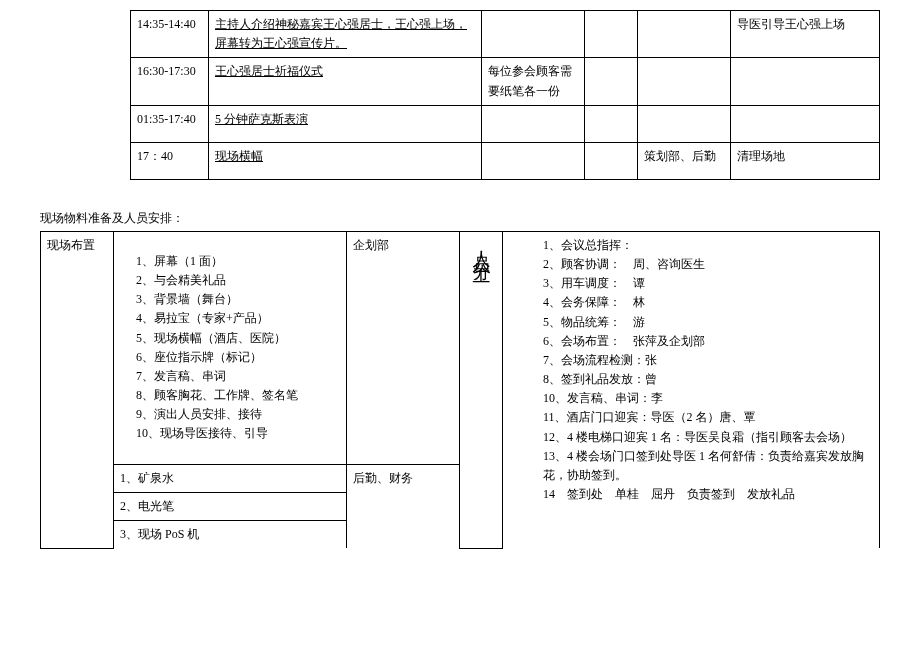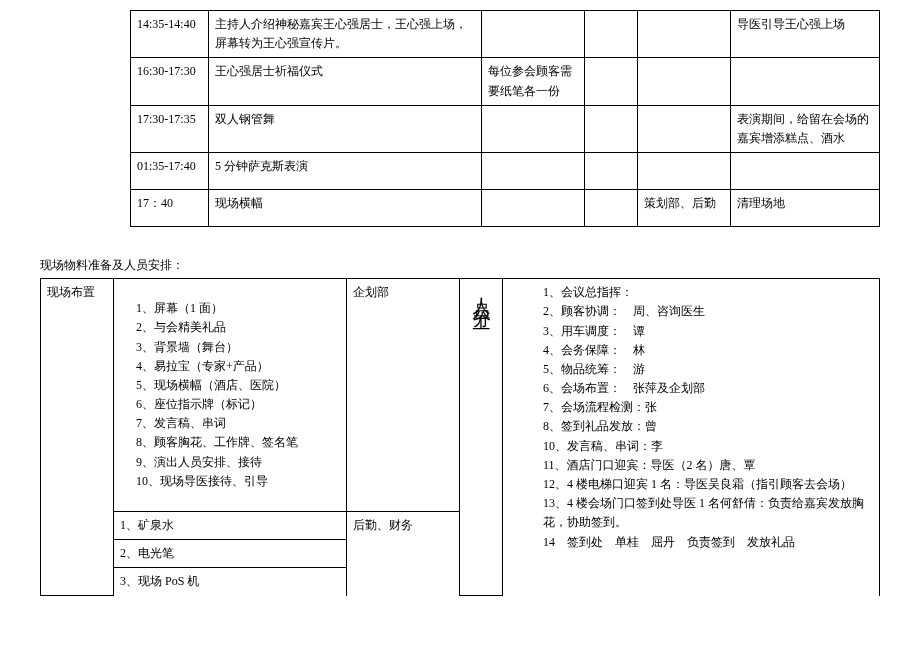--- a/index.html
+++ b/index.html
@@ -24,21 +24,21 @@
   }
   .schedule-table {
     margin-left: 90px;
     width: calc(100% - 90px);
     margin-bottom: 30px;
   }
   .schedule-table td {
     height: 28px;
   }
   .col-time { width: 65px; }
-  .col-desc { width: 260px; }
+  .col-desc { width: 260px; text-decoration: underline; }
   .col-need { width: 90px; }
   .col-empty { width: 40px; }
   .col-dept { width: 80px; }
   .section-title {
     margin: 6px 0 4px 0;
   }
   .arrange-table td {
     vertical-align: top;
   }
   .col-label { width: 60px; vertical-align: middle; text-align: left;}
@@ -69,28 +69,20 @@
         <td class="col-dept"></td>
         <td>导医引导王心强上场</td>
       </tr>
       <tr>
         <td class="col-time">16:30-17:30</td>
         <td class="col-desc">王心强居士祈福仪式</td>
         <td class="col-need">每位参会顾客需要纸笔各一份</td>
         <td class="col-empty"></td>
         <td class="col-dept"></td>
         <td></td>
-      </tr>
-      <tr>
-        <td class="col-time">17:30-17:35</td>
-        <td class="col-desc">双人钢管舞</td>
-        <td class="col-need"></td>
-        <td class="col-empty"></td>
-        <td class="col-dept"></td>
-        <td>表演期间，给留在会场的嘉宾增添糕点、酒水</td>
       </tr>
       <tr>
         <td class="col-time">01:35-17:40</td>
         <td class="col-desc">5 分钟萨克斯表演</td>
         <td class="col-need"></td>
         <td class="col-empty"></td>
         <td class="col-dept"></td>
         <td></td>
       </tr>
       <tr>

